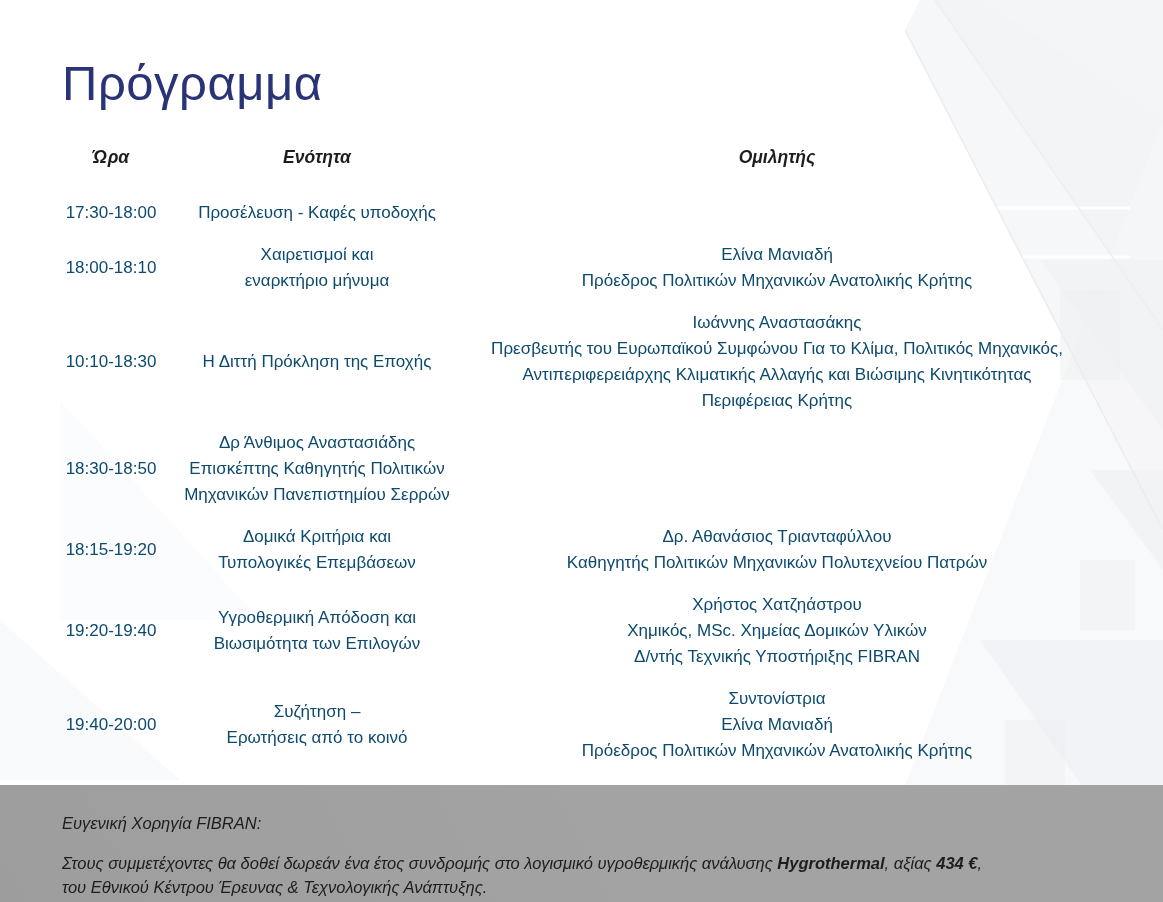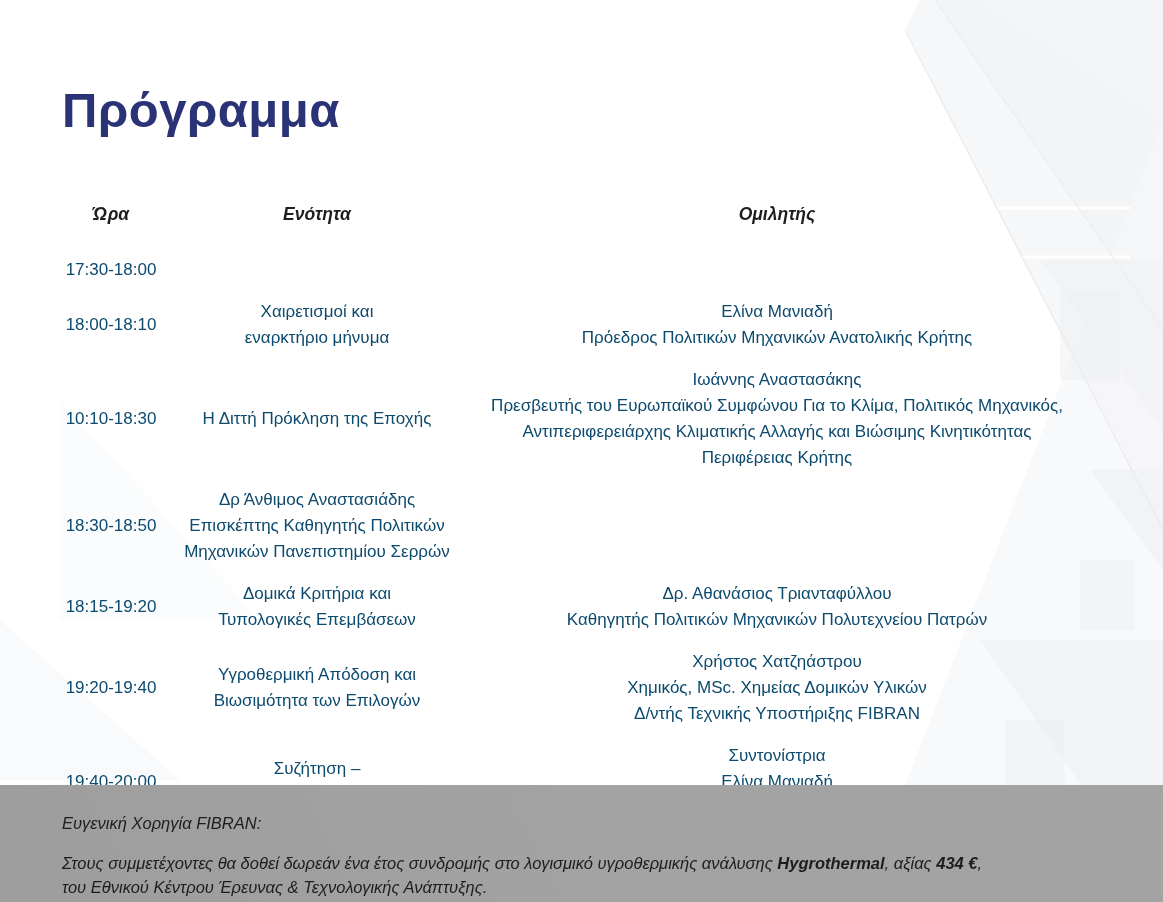--- a/index.html
+++ b/index.html
@@ -18,31 +18,31 @@
   
   .backdrop {
     position: absolute;
     inset: 0;
     z-index: 0;
     pointer-events: none;
   }
   .content { position: relative; z-index: 1; }
 
   .page-title {
-    padding-top: 82px;
+    padding-top: 55px;
     margin-left: 62px;
     font-size: 49px;
-    font-weight: 700;
+    font-weight: 400;
     letter-spacing: 0.5px;
     color: #2b3377;
   }
 
   .schedule {
     margin-left: 55px;
-    margin-top: 66px;
+    margin-top: 36px;
     width: 1040px;
   }
   .hrow, .row {
     display: grid;
     grid-template-columns: 112px 300px 620px;
     align-items: center;
   }
   .hrow { margin-bottom: 24px; }
   .hcell {
     font-size: 17.5px;
@@ -116,20 +116,21 @@
 
     <div class="schedule">
       <div class="hrow">
         <div class="hcell">Ώρα</div>
         <div class="hcell">Ενότητα</div>
         <div class="hcell">Ομιλητής</div>
       </div>
       <div>
           <div class="row">
             <div class="cell time">17:30-18:00</div>
+            <div class="cell section">Προσέλευση - Καφές υποδοχής</div>
             <div class="cell speaker"></div>
           </div>
           <div class="row">
             <div class="cell time">18:00-18:10</div>
             <div class="cell section">Χαιρετισμοί και
 εναρκτήριο μήνυμα</div>
             <div class="cell speaker">Ελίνα Μανιαδή
 Πρόεδρος Πολιτικών Μηχανικών Ανατολικής Κρήτης</div>
           </div>
           <div class="row">

